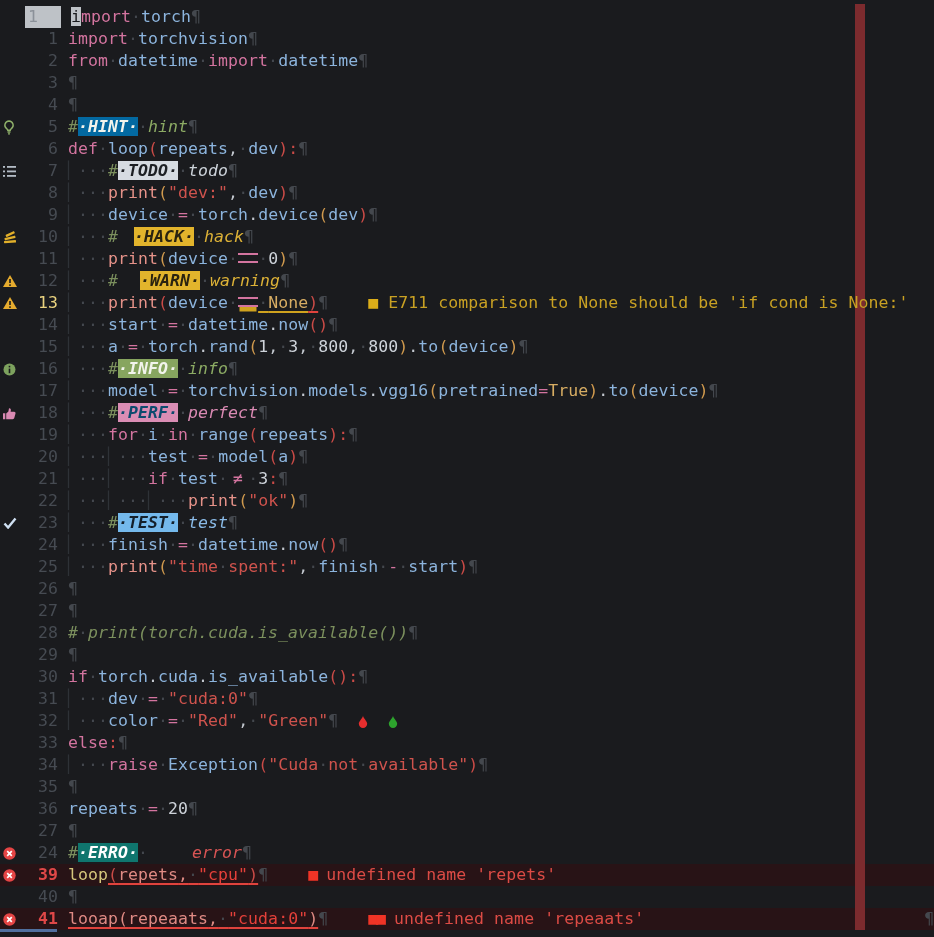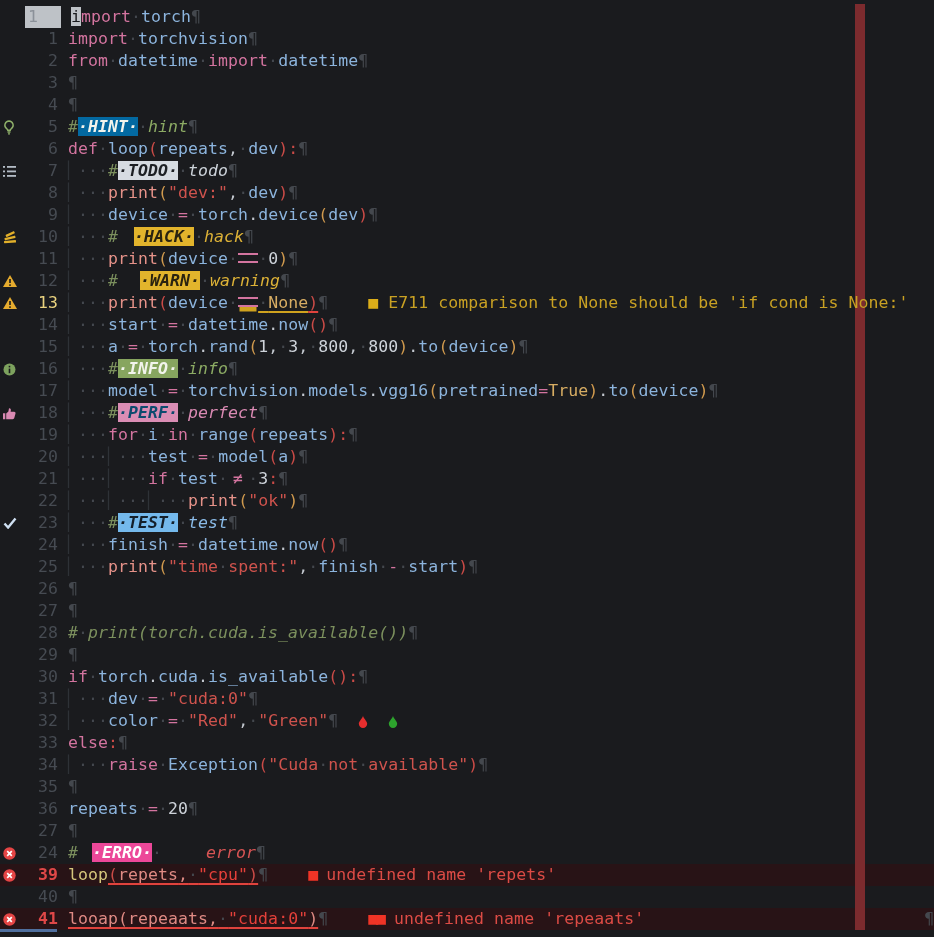--- a/index.html
+++ b/index.html
@@ -46,21 +46,21 @@
   .ligeq.uw{text-decoration:none;box-shadow:0 6px 0 -1.5px #cfa21e;}
   .w2{display:inline-block;width:20px;text-align:center;}
   .tag{font-weight:bold;font-style:italic;}
   .tag-hint{background:#0369a1;color:#f2f4ec;}
   .tag-todo{background:#d6dbe1;color:#1d2024;text-align:right;}
   .tag-hack{background:#e2b42c;color:#2a2310;margin-left:16px;}
   .tag-warn{background:#e2b42c;color:#2a2310;margin-left:22px;}
   .tag-info{background:#87a55f;color:#f2f4ec;}
   .tag-perf{background:#da8db4;color:#0c4a6e;}
   .tag-test{background:#74b9ec;color:#14202b;}
-  .tag-erro{background:#ec4899;color:#ffffff;margin-left:14px;}
+  .tag-erro{background:#0f766e;color:#ffffff;}
   .whint,.winfo{color:#8cab64;font-style:italic;}
   .wtodo{color:#ccd2d9;font-style:italic;}
   .whack,.wwarn{color:#ddb237;font-style:italic;}
   .wperf{color:#da8ab3;font-style:italic;}
   .wtest{color:#8abae6;font-style:italic;}
   .werro{color:#d85454;font-style:italic;margin-left:44px;}
   .colorcolumn{position:absolute;left:855px;top:4px;width:10px;height:926px;background:#7c2b2e;z-index:1;}
   .bottom-blue{position:absolute;left:0;top:929px;width:57px;height:2.5px;background:#4f6f9e;z-index:3;}
   .inline-icon{display:inline-block;vertical-align:-2px;line-height:0;}
   .sign svg{display:block;}

